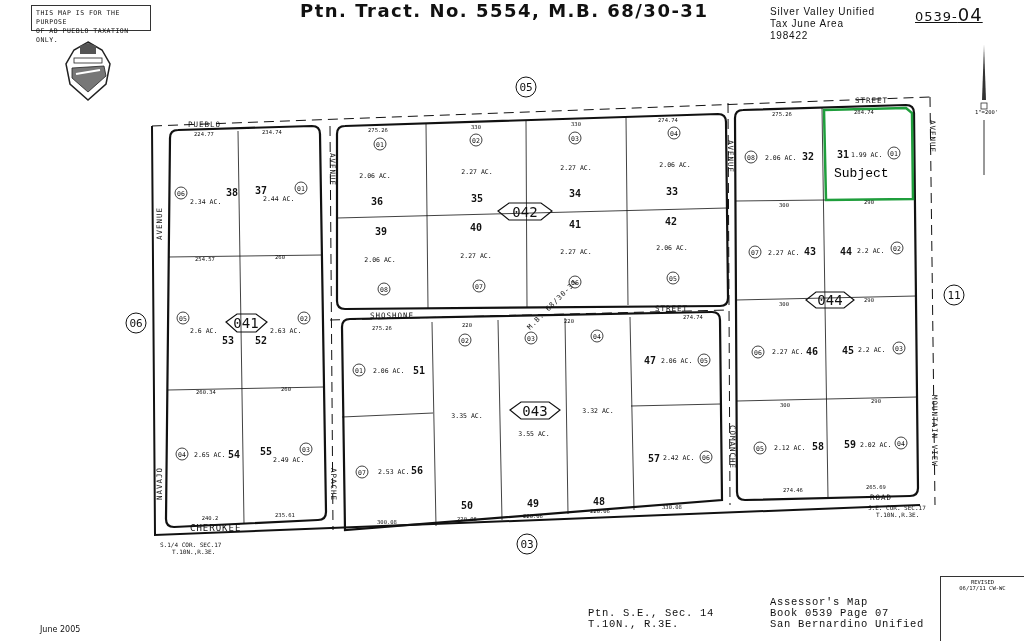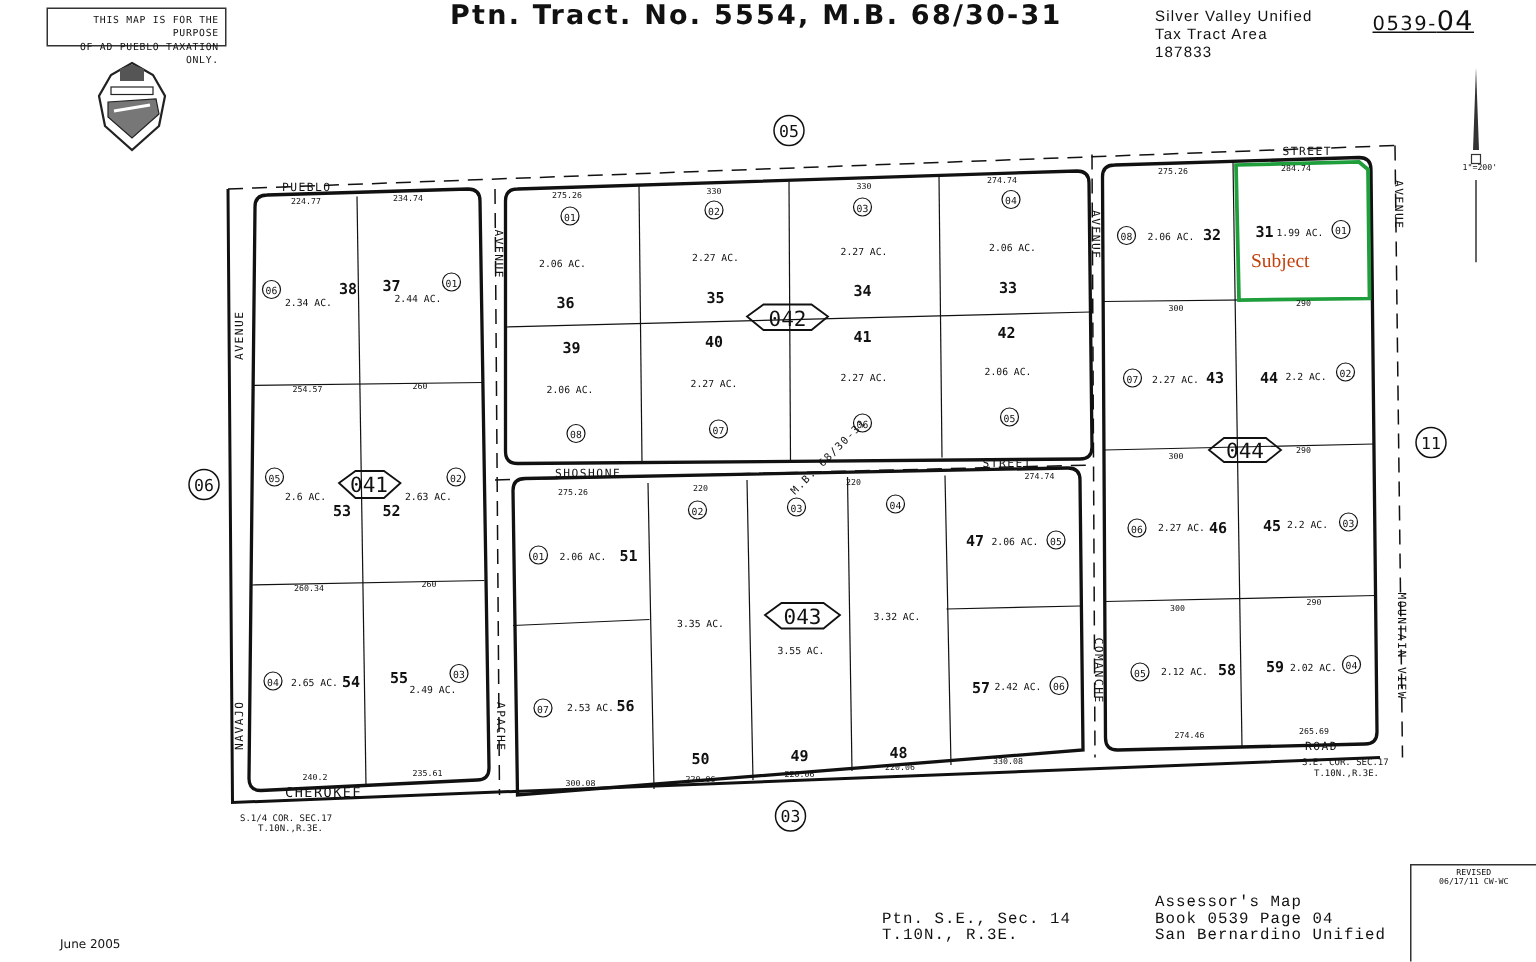--- a/index.html
+++ b/index.html
@@ -1,30 +1,30 @@
 <!DOCTYPE html>
 <html><head>
 <meta charset="utf-8">
 <style>
   html, body { margin:0; padding:0; background:#fff; }
   body { width:1024px; height:641px; position:relative; overflow:hidden;
          font-family:"DejaVu Sans Mono","Liberation Mono",monospace; color:#111; }
   .abs { position:absolute; }
   .disclaimer { left:31px; top:5px; width:120px; height:26px; border:1.5px solid #333;
-                font-size:6.5px; letter-spacing:0.5px; line-height:9px; padding:3px 4px; box-sizing:border-box; text-align:right; }
+                font-size:6.5px; letter-spacing:0.5px; line-height:9px; padding:3px 4px; box-sizing:border-box; text-align:left; }
   .title { left:300px; top:0px; font-family:"DejaVu Sans","Liberation Sans",sans-serif; font-size:18px; letter-spacing:1.5px;font-weight:bold; }
   .tra { left:770px; top:6px; font-family:Liberation Sans, sans-serif; font-size:10px; line-height:12px; letter-spacing:0.8px; }
   .mapno { left:915px; top:4px; font-family:"DejaVu Sans","Liberation Sans",sans-serif; font-size:13px; letter-spacing:1px;text-decoration:underline; }
   .mapno .pg { font-size:18px; }
   .scale { left:975px; top:109px; font-size:5.5px; }
   .bottom-text { font-family:Liberation Mono, monospace; font-size:10.5px; line-height:11px; letter-spacing:0.7px; }
   .date { left:40px; top:625px; font-size:8px; font-weight:normal; font-family:"DejaVu Sans","Liberation Sans",sans-serif; }
   .revised { left:940px; top:576px; width:84px; height:66px; border-left:1px solid #333; border-top:1px solid #333; font-size:5.5px; text-align:center; padding-top:2px; box-sizing:border-box; }
   svg text { font-family:"DejaVu Sans Mono","Liberation Mono",monospace; }
-  .subject-label { left:834px; top:166px; color:#c2410c; font-family:Liberation Serif, serif; font-size:13px; }
+  .subject-label { left:834px; top:166px; color:#000000; font-family:Liberation Mono, monospace; font-size:13px; }
 </style>
 </head>
 <body>
 
 <div class="abs disclaimer">
   <div>THIS MAP IS FOR THE PURPOSE</div>
   <div>OF AD PUEBLO TAXATION ONLY.</div>
 </div>
 
 <svg class="abs" style="left:62px;top:40px" width="52" height="62">
@@ -32,22 +32,22 @@
   <rect x="12" y="18" width="28" height="5" fill="#fff" stroke="#222" stroke-width="0.8"></rect>
   <path d="M10 28 L42 26 L44 36 L26 52 L10 38 Z" fill="#777" stroke="#222" stroke-width="0.8"></path>
   <path d="M14 34 L38 30" stroke="#fff" stroke-width="2"></path>
   <path d="M18 6 L26 3 L34 6 L34 14 L18 14 Z" fill="#555"></path>
 </svg>
 
 <div class="abs title">Ptn. Tract. No. 5554, M.B. 68/30-31</div>
 
 <div class="abs tra">
   <div>Silver Valley Unified</div>
-  <div>Tax Tract Area</div>
-  <div>187833</div>
+  <div>Tax June Area</div>
+  <div>198422</div>
 </div>
 
 <div class="abs mapno">
   <span>0539-</span><span class="pg">04</span>
 </div>
 
 <svg class="abs" style="left:978px;top:45px" width="12" height="130">
   <path d="M6 0 L8 55 L4 55 Z" fill="#333"></path>
   <rect x="3" y="58" width="6" height="6" fill="none" stroke="#333" stroke-width="0.8"></rect>
   <line x1="6" y1="75" x2="6" y2="130" stroke="#333" stroke-width="1"></line>
@@ -362,20 +362,20 @@
 
 <div class="abs date">June 2005</div>
 
 <div class="abs bottom-text" style="left:588px;top:608px">
   <div>Ptn. S.E., Sec. 14</div>
   <div>T.10N., R.3E.</div>
 </div>
 
 <div class="abs bottom-text" style="left:770px;top:597px">
   <div>Assessor's Map</div>
-  <div>Book 0539 Page 04</div>
+  <div>Book 0539 Page 07</div>
   <div>San Bernardino Unified</div>
 </div>
 
 <div class="abs revised">
   <div>REVISED</div>
   <div>06/17/11 CW-WC</div>
 </div>
 
 </body></html>

